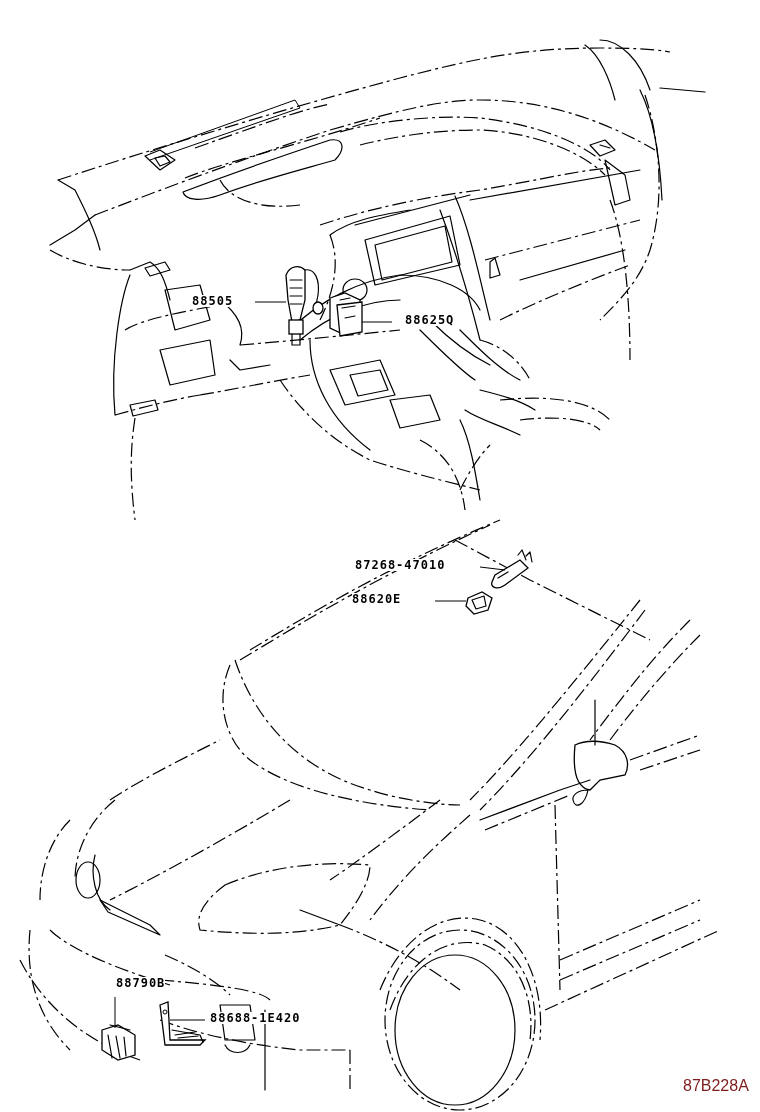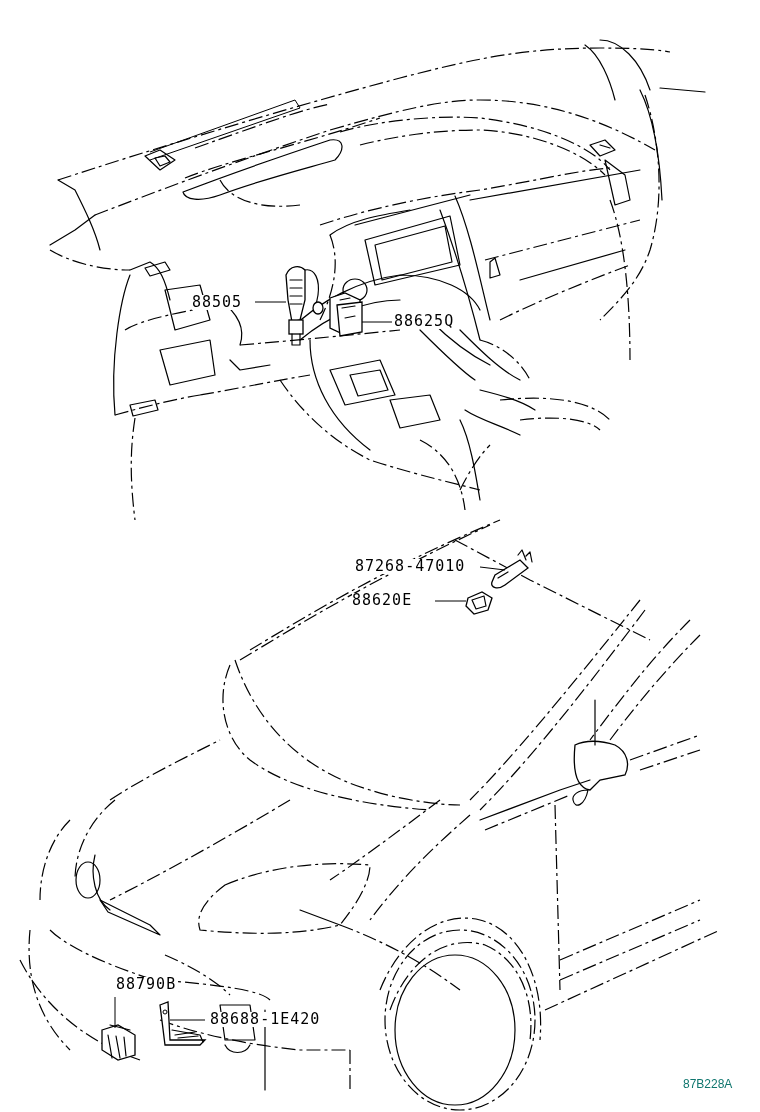--- a/index.html
+++ b/index.html
@@ -2,22 +2,22 @@
 <html><head>
 <meta charset="utf-8">
 <style>
   html, body { margin:0; padding:0; background:#ffffff; }
   body { width:760px; height:1112px; position:relative; overflow:hidden; font-family:"DejaVu Sans Mono", monospace; }
   #canvas { position:absolute; left:0; top:0; width:760px; height:1112px; }
   svg .ln { fill:none; stroke:#000; stroke-width:1.2; stroke-linecap:round; stroke-linejoin:round; }
   svg .ds { fill:none; stroke:#000; stroke-width:1.2; stroke-dasharray:14 4 3 4; }
   svg .th { fill:none; stroke:#000; stroke-width:1; }
   svg .part { fill:#fff; stroke:#000; stroke-width:1.3; }
-  .label { position:absolute; font-family:"DejaVu Sans Mono", monospace; font-weight:normal; font-size:15px; letter-spacing:1px; color:#000; line-height:1; white-space:nowrap; background:#fff; }
-  .code { position:absolute; font-family:"Liberation Sans", sans-serif; font-size:12px; color:#0f766e; line-height:1; }
+  .label { position:absolute; font-family:"DejaVu Sans Mono", monospace; font-weight:bold; font-size:12px; letter-spacing:1px; color:#000; line-height:1; white-space:nowrap; background:#fff; }
+  .code { position:absolute; font-family:"Liberation Sans", sans-serif; font-size:16px; color:#7f1d1d; line-height:1; }
 </style>
 </head>
 <body>
 
 <div id="canvas">
 <svg width="760" height="1112" viewBox="0 0 760 1112">
 
   <g>
 
     <path class="ds" d="M58,180 C150,150 280,110 400,78 C470,60 520,48 600,48 C640,48 660,50 670,52"></path>
@@ -202,20 +202,20 @@
     <line class="th" x1="362" y1="322" x2="392" y2="322"></line>
     <line class="th" x1="480" y1="567" x2="505" y2="570"></line>
     <line class="th" x1="435" y1="601" x2="466" y2="601"></line>
     <line class="th" x1="115" y1="997" x2="115" y2="1028"></line>
     <line class="th" x1="170" y1="1020" x2="205" y2="1020"></line>
   </g>
 </svg>
 
 
 <div class="label" style="left:192px; top:295px;">88505</div>
-<div class="label" style="left:394px; top:314px;">88625Q</div>
+<div class="label" style="left:405px; top:314px;">88625Q</div>
 <div class="label" style="left:355px; top:559px;">87268-47010</div>
 <div class="label" style="left:352px; top:593px;">88620E</div>
 <div class="label" style="left:96px; top:977px;margin-left:20px;">88790B</div>
 <div class="label" style="left:210px; top:1012px;text-align:right;">88688-1E420</div>
 
 <div class="code" style="left:683px; top:1078px;">87B228A</div>
 </div>
 
 </body></html>

